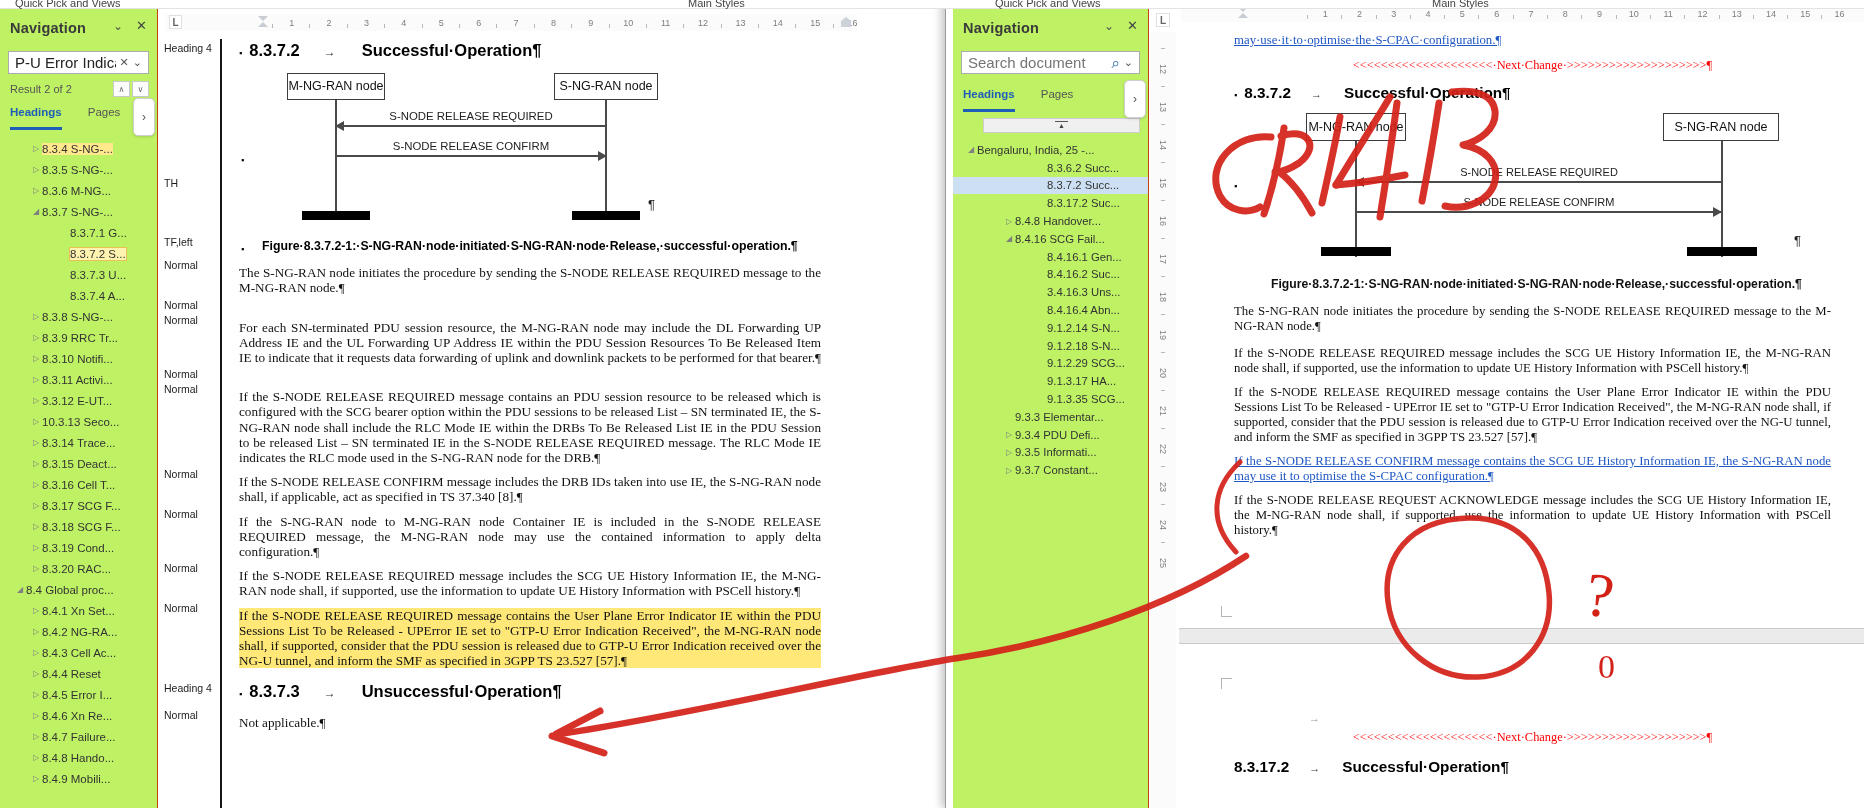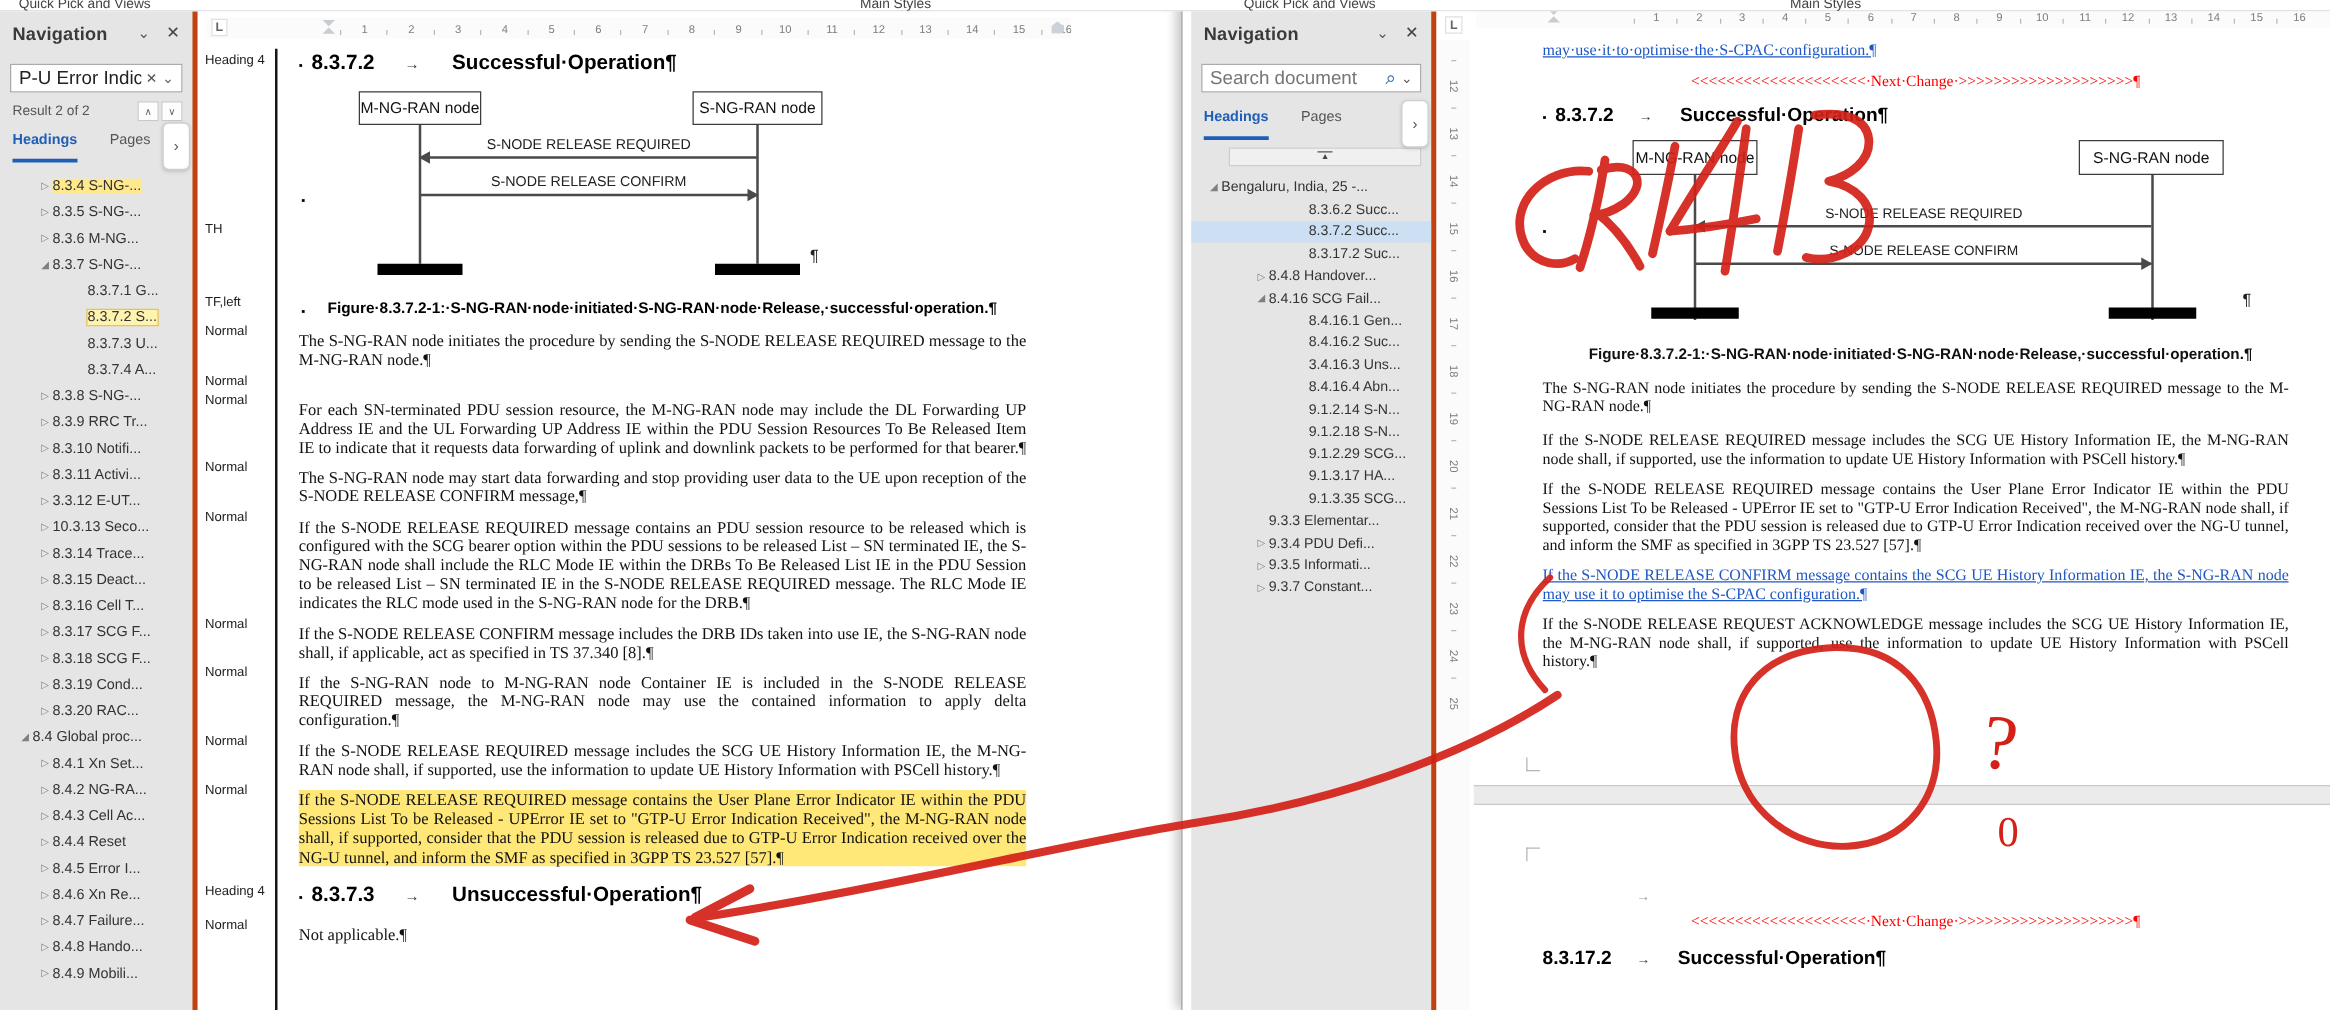--- a/index.html
+++ b/index.html
@@ -3,21 +3,21 @@
 <meta charset="utf-8">
 <style>
   html,body{margin:0;padding:0;background:#888;}
   *{box-sizing:border-box;}
   .screen{position:relative;width:1864px;height:808px;background:#fff;overflow:hidden;
           font-family:"Liberation Sans",sans-serif;color:#222;}
   
   .topbar{position:absolute;left:0;top:0;width:100%;height:9px;background:#fff;border-bottom:1px solid #e3e3e3;z-index:5;}
   .ribbon-label{position:absolute;top:-3px;font-size:11px;color:#444;white-space:nowrap;}
   
-  .navpane{position:absolute;top:9px;bottom:0;background:#e5e5e5;border-right:4px solid #c2410c;overflow:hidden;}
+  .navpane{position:absolute;top:9px;bottom:0;background:#bef264;border-right:1px solid #c2410c;overflow:hidden;}
   .nav-title-row{position:relative;height:36px;padding:10px 10px 0 10px;}
   .nav-title{font-size:14.5px;font-weight:bold;color:#3a3a3a;letter-spacing:.2px;}
   .nav-chev{position:absolute;right:34px;top:10px;font-size:12px;color:#555;}
   .nav-close{position:absolute;right:10px;top:9px;font-size:13px;color:#444;}
   .nav-search{position:relative;margin:6px 8px 0 8px;height:23px;background:#fff;border:1px solid #ababab;
               display:flex;align-items:center;padding:0 4px;}
   .nav-search input{border:0;outline:none;flex:1 1 auto;min-width:0;font-size:15px;color:#222;
                     font-family:"Liberation Sans",sans-serif;background:transparent;}
   .nav-search .sicon{flex:0 0 auto;font-size:11px;color:#555;padding:0 2px;}
   .sicon.mag{color:#2464a5;font-size:15px;line-height:10px;}
@@ -429,23 +429,20 @@
         <div class="stylecol">Normal</div>
       </div>
       <div class="drow">
         <div class="stylecol">Normal</div>
         <div class="textcol">
             <div class="para">For each SN-terminated PDU session resource, the M-NG-RAN node may include the DL Forwarding UP Address IE and the UL Forwarding UP Address IE within the PDU Session Resources To Be Released Item IE to indicate that it requests data forwarding of uplink and downlink packets to be performed for that bearer.¶</div>
           </div>
       </div>
       <div class="drow">
         <div class="stylecol">Normal</div>
-        <div class="textcol">
-            <div class="para">The S-NG-RAN node may start data forwarding and stop providing user data to the UE upon reception of the S-NODE RELEASE CONFIRM message,¶</div>
-          </div>
       </div>
       <div class="drow">
         <div class="stylecol">Normal</div>
         <div class="textcol">
             <div class="para">If the S-NODE RELEASE REQUIRED message contains an PDU session resource to be released which is configured with the SCG bearer option within the PDU sessions to be released List – SN terminated IE, the S-NG-RAN node shall include the RLC Mode IE within the DRBs To Be Released List IE in the PDU Session to be released List – SN terminated IE in the S-NODE RELEASE REQUIRED message. The RLC Mode IE indicates the RLC mode used in the S-NG-RAN node for the DRB.¶</div>
           </div>
       </div>
       <div class="drow">
         <div class="stylecol">Normal</div>
         <div class="textcol">

